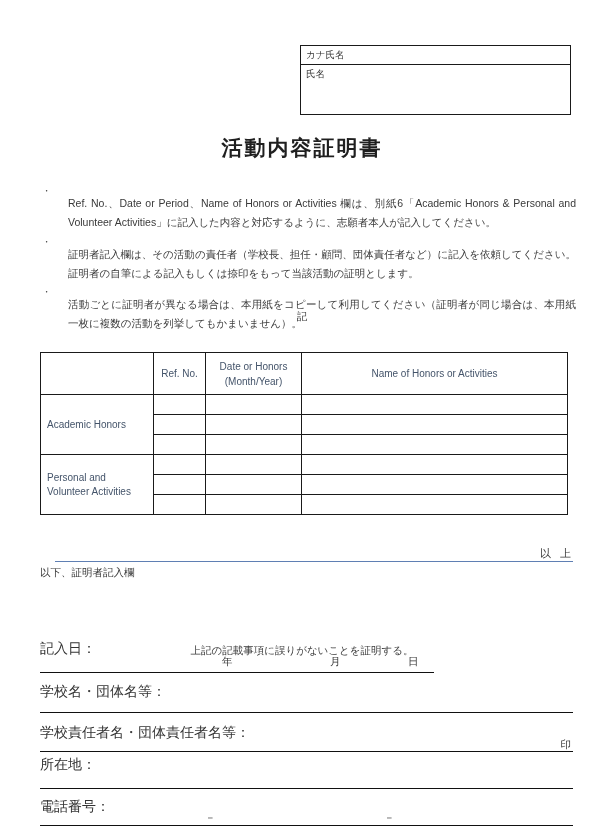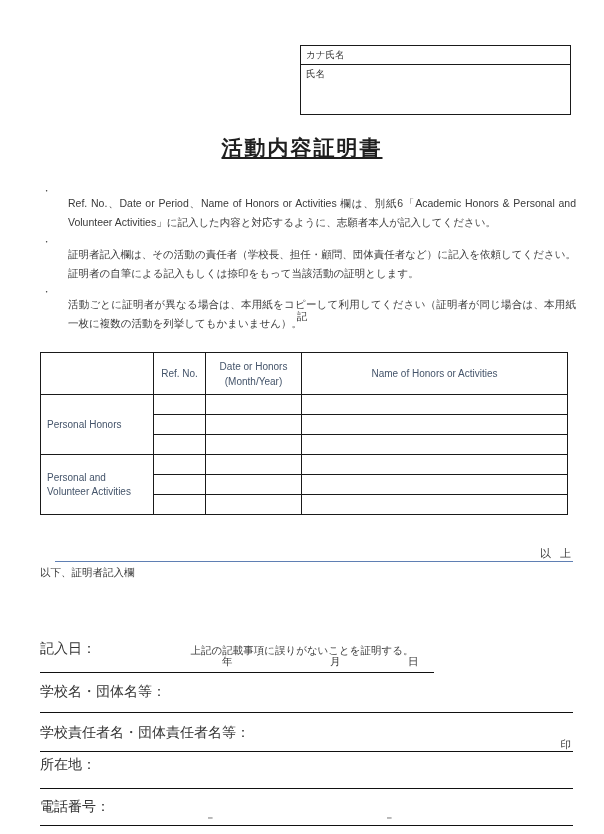--- a/index.html
+++ b/index.html
@@ -8,21 +8,21 @@
     font-family:"Liberation Sans","DejaVu Sans",sans-serif;color:#3a3a3a;
   }
   
   .name-box{position:absolute;left:300px;top:45px;width:271px;height:70px;
     border:1.5px solid #1a1a1a;box-sizing:border-box;background:#fff;}
   .name-box .row-kana{height:19px;border-bottom:1px solid #1a1a1a;font-size:9.5px;
     padding:3px 5px 0;box-sizing:border-box;}
   .name-box .row-name{font-size:9.5px;padding:3px 5px 0;}
   
   .title{position:absolute;left:0;top:134px;width:100%;text-align:center;
-    font-size:21px;font-weight:bold;color:#1f1f1f;letter-spacing:2px;text-decoration:underline;}
+    font-size:21px;font-weight:bold;color:#1f1f1f;letter-spacing:2px;}
   
   .instructions{position:absolute;left:40px;top:182px;width:536px;}
   .instr-item{display:flex;font-size:10.5px;line-height:19.3px;color:#3a3a3a;}
   .instr-item .bullet{flex:none;width:28px;padding-left:2px;box-sizing:border-box;font-size:9px;}
   .instr-item .txt{flex:1;text-align:justify;margin-top:12px;}
   
   .memo-mark{position:absolute;left:0;top:310px;width:100%;text-align:center;font-size:10.5px;color:#3a3a3a;}
   
   table.act-table{position:absolute;left:40px;top:352px;border-collapse:collapse;
     table-layout:fixed;width:527px;}
@@ -93,21 +93,21 @@
         <th>Ref. No.</th>
         <th>
           <div>Date or Honors</div>
           <div>(Month/Year)</div>
         </th>
         <th>Name of Honors or Activities</th>
       </tr>
     </thead>
     <tbody>
       <tr>
-        <td class="group-label" rowspan="3">Personal Honors</td>
+        <td class="group-label" rowspan="3">Academic Honors</td>
         <td></td>
         <td></td>
         <td></td>
       </tr>
       <tr>
         <td></td>
         <td></td>
         <td></td>
       </tr>
       <tr>

